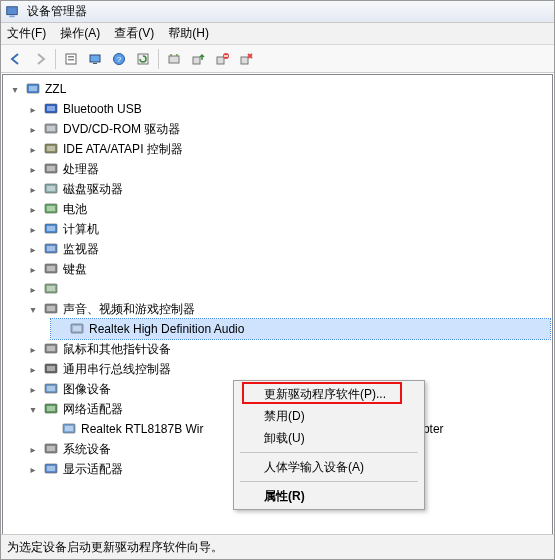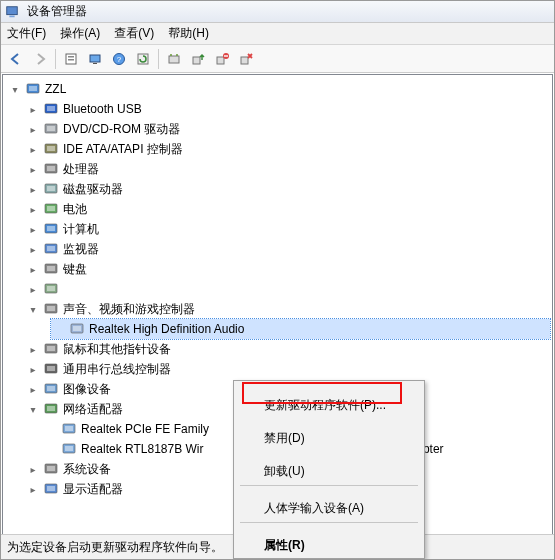--- a/index.html
+++ b/index.html
@@ -87,21 +87,20 @@
     border: 1px solid #a1a1a1;
     box-shadow: 2px 2px 4px rgba(0,0,0,.25);
     padding: 2px;
     z-index: 10;
   }
   .context-menu .mi {
     height: 22px; display:flex; align-items:center;
     padding: 0 8px 0 28px;
     position: relative;
     color: #000;
-    margin-top: 11px;
   }
   .context-menu .sep { height:1px; margin:3px 4px; background:#c6c6c6; }
   .highlight-box {
     position: absolute;
     left: 241px; top: 381px;
     width: 160px; height: 22px;
     border: 2px solid #e11;
     pointer-events: none;
     z-index: 20;
   }
@@ -411,32 +410,20 @@
               <ul>
                 <li>
                   <div class="row">
         <span class="twisty empty"></span>
         <span class="node-icon">
                       <svg width="16" height="16">
                         <rect x="2" y="3" width="12" height="9" rx="1" fill="#7aa7d8" stroke="#555" stroke-width="0.6"></rect>
                         <rect x="4" y="5" width="8" height="5" fill="#fff" opacity="0.45"></rect>
                       </svg>
                     </span>
-        <span>Realtek PCIe FE Family</span>
-      </div>
-                </li>
-                <li>
-                  <div class="row">
-        <span class="twisty empty"></span>
-        <span class="node-icon">
-                      <svg width="16" height="16">
-                        <rect x="2" y="3" width="12" height="9" rx="1" fill="#7aa7d8" stroke="#555" stroke-width="0.6"></rect>
-                        <rect x="4" y="5" width="8" height="5" fill="#fff" opacity="0.45"></rect>
-                      </svg>
-                    </span>
         <span>Realtek RTL8187B Wir&nbsp;&nbsp;&nbsp;&nbsp;&nbsp;&nbsp;&nbsp;&nbsp;&nbsp;&nbsp;&nbsp;&nbsp;&nbsp;&nbsp;&nbsp;&nbsp;&nbsp;&nbsp;&nbsp;&nbsp;&nbsp;&nbsp;&nbsp;&nbsp;&nbsp;&nbsp;&nbsp;&nbsp;&nbsp;&nbsp;&nbsp;&nbsp;&nbsp;&nbsp;&nbsp;&nbsp;&nbsp;&nbsp;&nbsp;&nbsp;&nbsp;&nbsp;&nbsp;&nbsp;&nbsp;&nbsp;&nbsp;&nbsp;etwork Adapter</span>
       </div>
                 </li>
               </ul>
             </li>
             <li>
               <div class="row">
     <span class="twisty">▸</span>
     <span class="node-icon">
                   <svg width="16" height="16">

